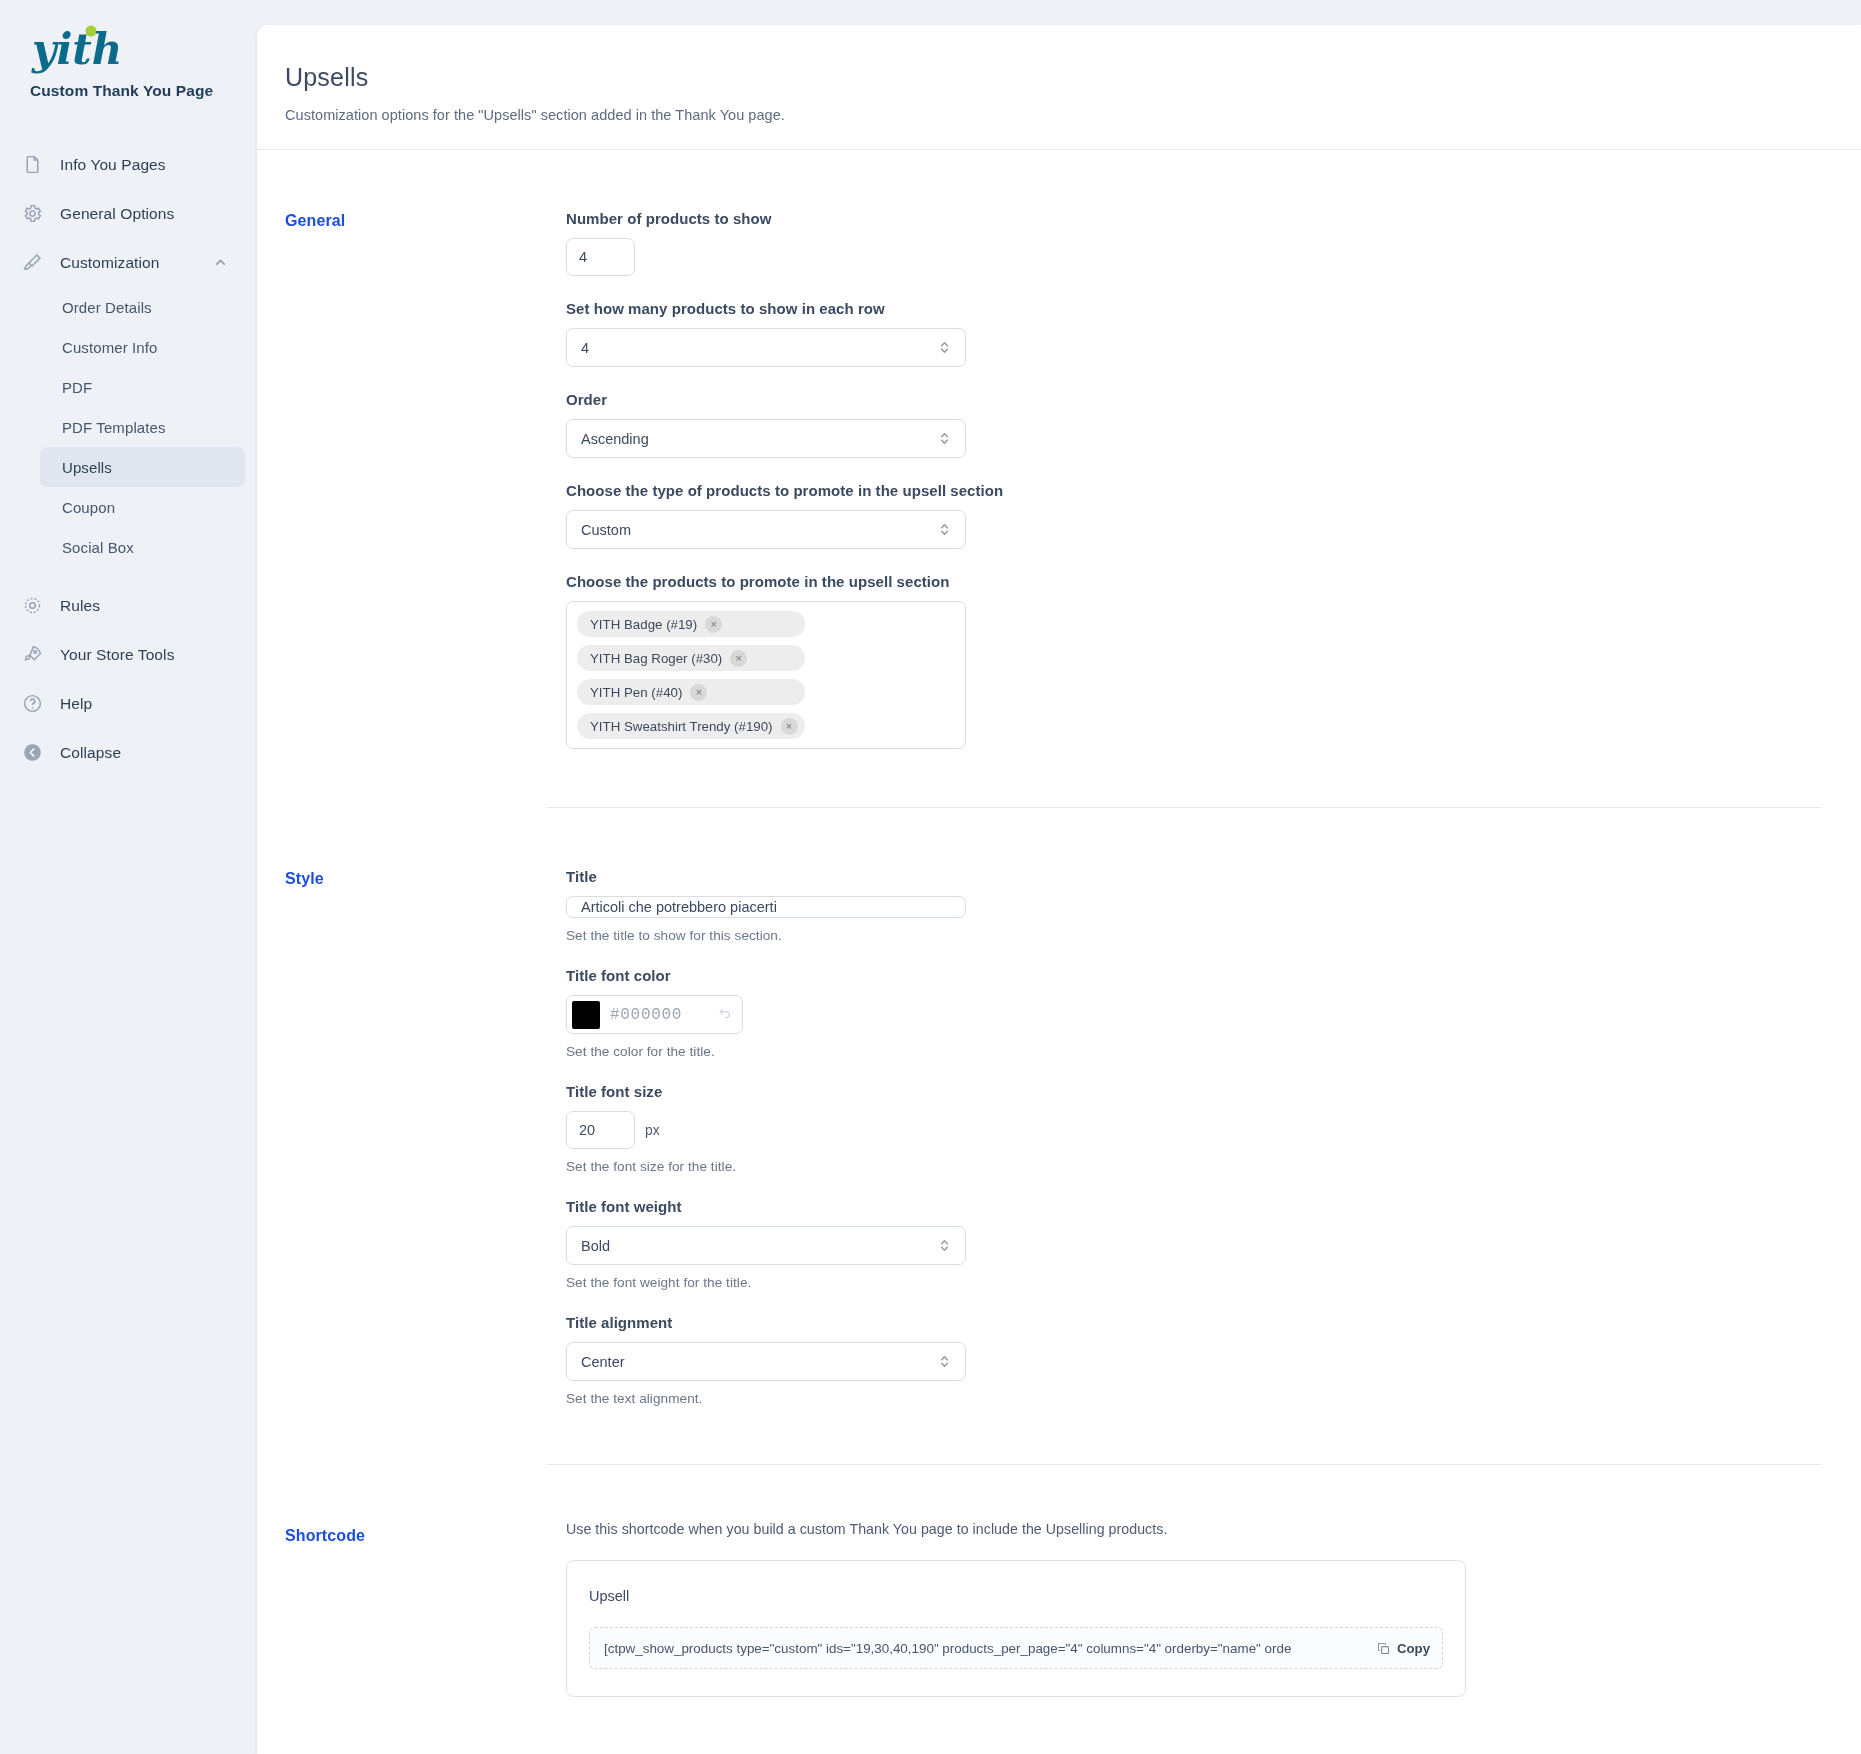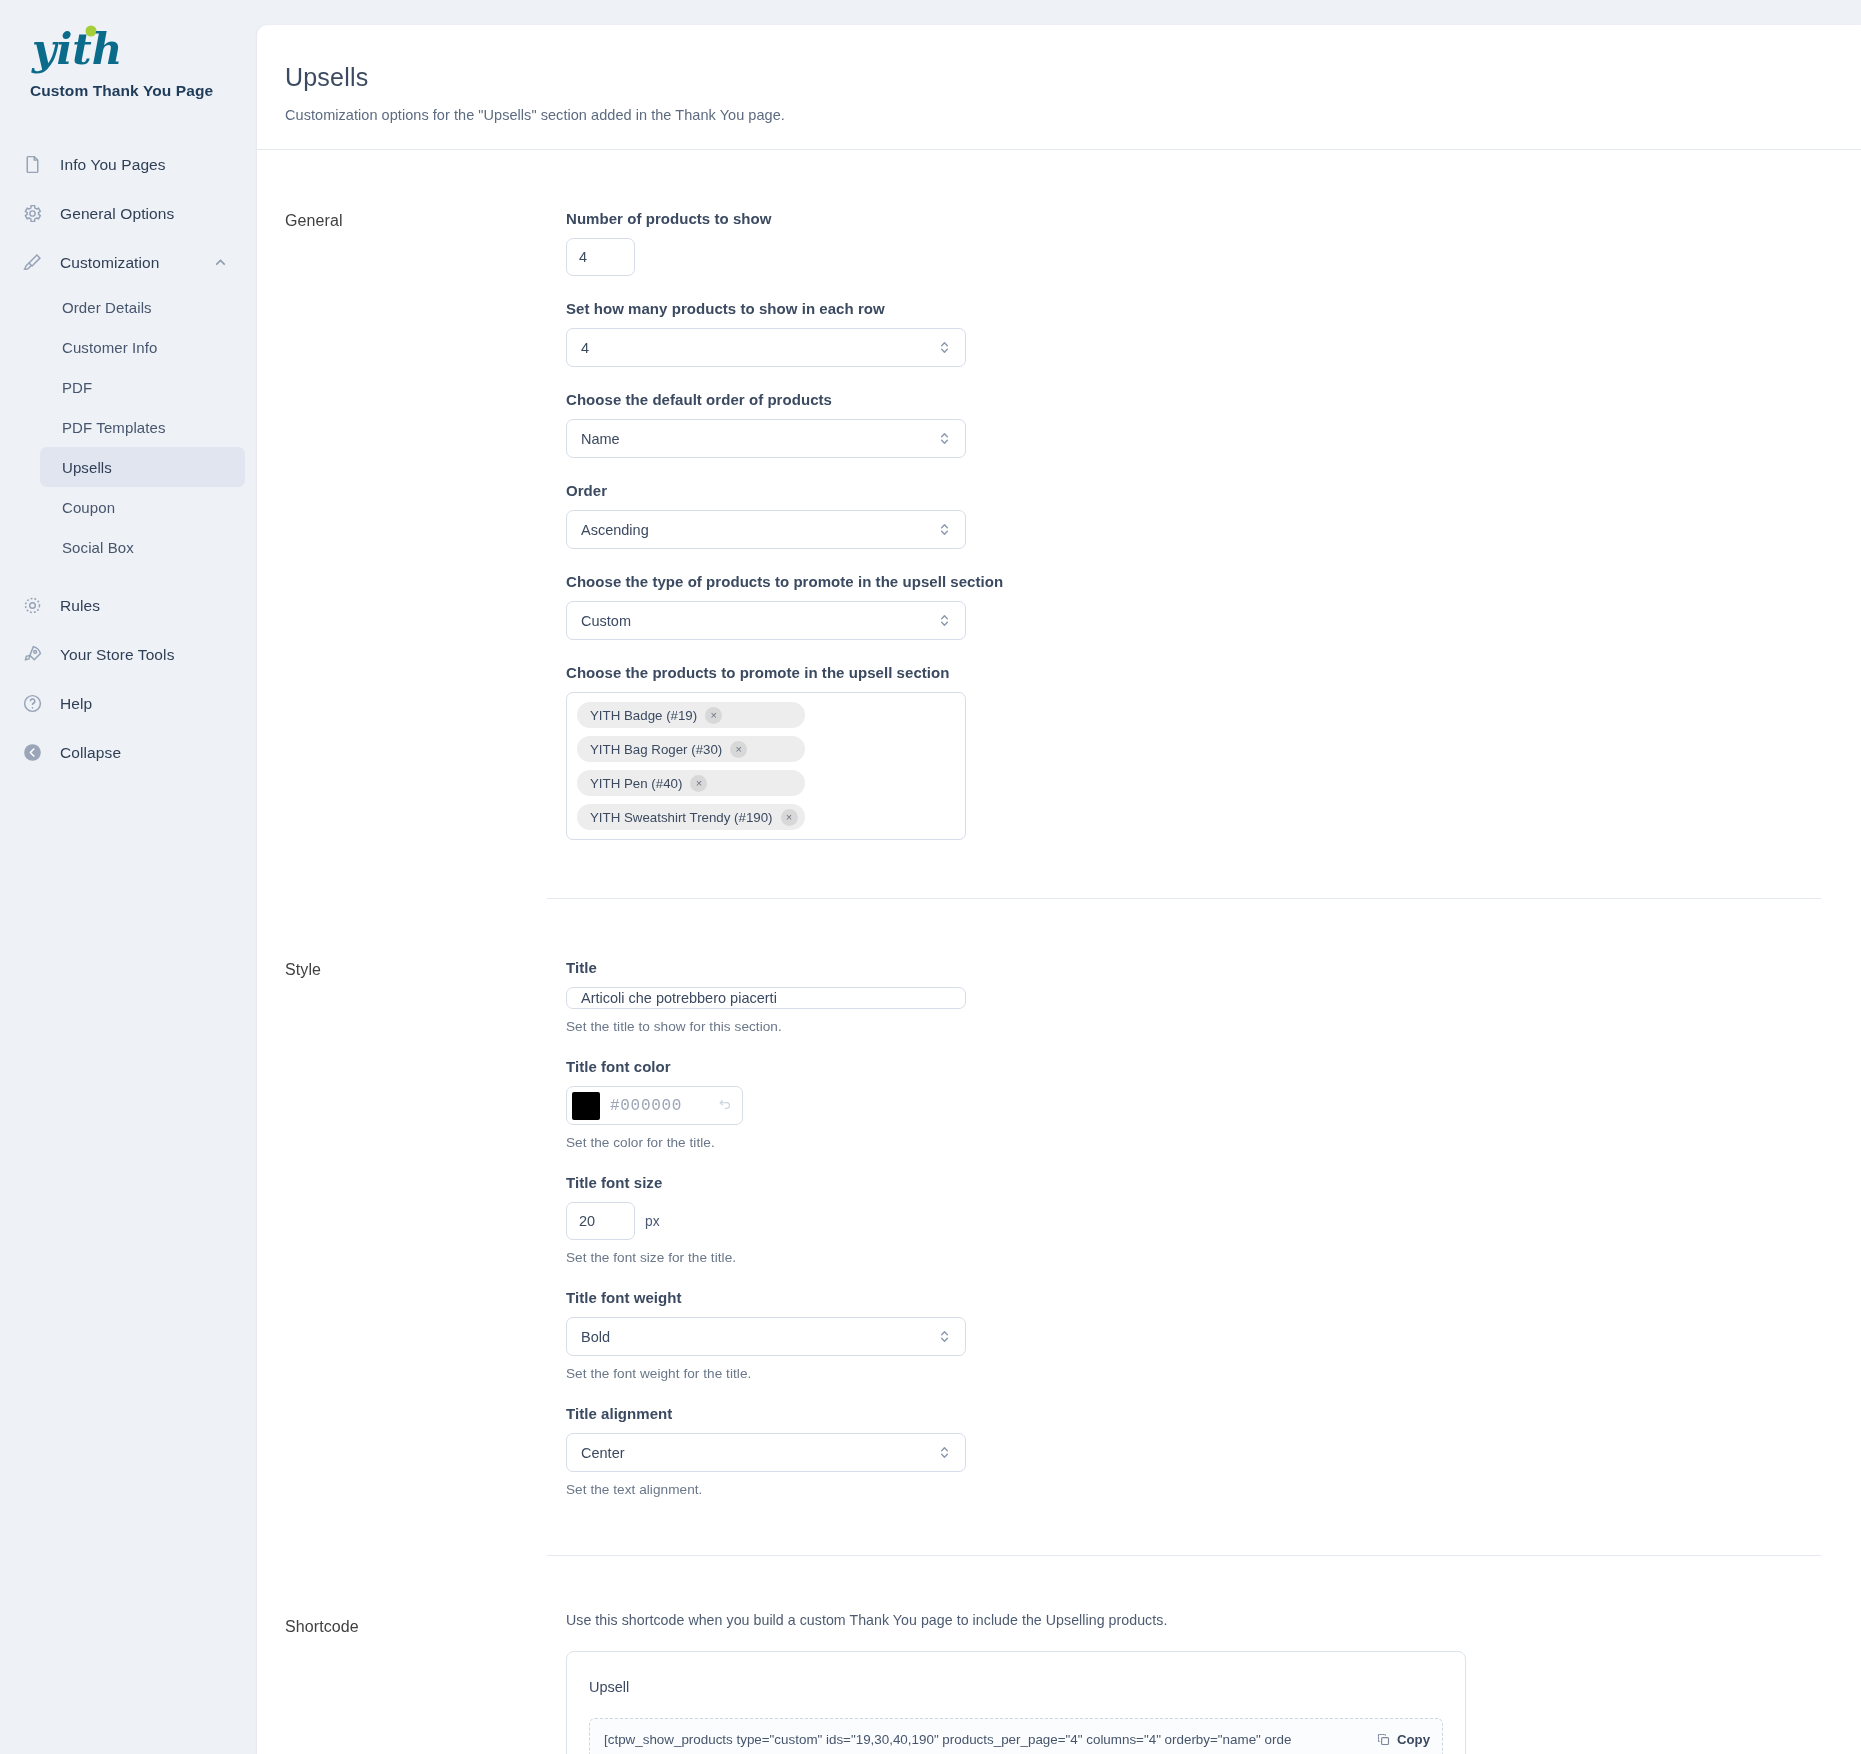--- a/index.html
+++ b/index.html
@@ -68,21 +68,21 @@
   .page-title {
     font-size: 25px; color: #3b4a60; font-weight: normal; letter-spacing: .2px;
   }
   .page-desc {
     margin-top: 15px; font-size: 14.5px; color: #5d6b80; letter-spacing: .05px;
   }
 
   .section { display: flex; padding: 0 40px 0 28px; }
   .sec-label-col { flex: 0 0 281px; padding-top: 62px; }
   .sec-label {
-    font-size: 16px; color: #404040; font-weight: normal; letter-spacing: .1px;
+    font-size: 16px; color: #1d4ed8; font-weight: bold; letter-spacing: .1px;
   }
   .sec-fields { flex: 1; padding-top: 60px; padding-bottom: 34px; }
 
   .field { margin-bottom: 24px; }
   .field-label {
     font-size: 15px; color: #3b4a60; font-weight: bold;
     margin-bottom: 11px; letter-spacing: .05px;
   }
   .field-help {
     font-size: 13.6px; color: #6a7789; margin-top: 10px; letter-spacing: .05px;
@@ -329,32 +329,20 @@
               <span class="select-val">4</span>
               <span class="select-arrows">
                 <svg width="13" height="17" viewBox="0 0 12 18" fill="none" stroke="currentColor" stroke-width="1.5" stroke-linecap="round" stroke-linejoin="round">
                   <path d="M3 7.2L6 4l3 3.2"></path>
                     <path d="M3 10.8L6 14l3-3.2"></path>
                 </svg>
               </span>
             </div>
           </div>
 
-          <div class="field">
-            <div class="field-label">Choose the default order of products</div>
-            <div class="select-box">
-              <span class="select-val">Name</span>
-              <span class="select-arrows">
-                <svg width="13" height="17" viewBox="0 0 12 18" fill="none" stroke="currentColor" stroke-width="1.5" stroke-linecap="round" stroke-linejoin="round">
-                  <path d="M3 7.2L6 4l3 3.2"></path>
-                    <path d="M3 10.8L6 14l3-3.2"></path>
-                </svg>
-              </span>
-            </div>
-          </div>
 
           <div class="field">
             <div class="field-label">Order</div>
             <div class="select-box">
               <span class="select-val">Ascending</span>
               <span class="select-arrows">
                 <svg width="13" height="17" viewBox="0 0 12 18" fill="none" stroke="currentColor" stroke-width="1.5" stroke-linecap="round" stroke-linejoin="round">
                   <path d="M3 7.2L6 4l3 3.2"></path>
                     <path d="M3 10.8L6 14l3-3.2"></path>
                 </svg>

